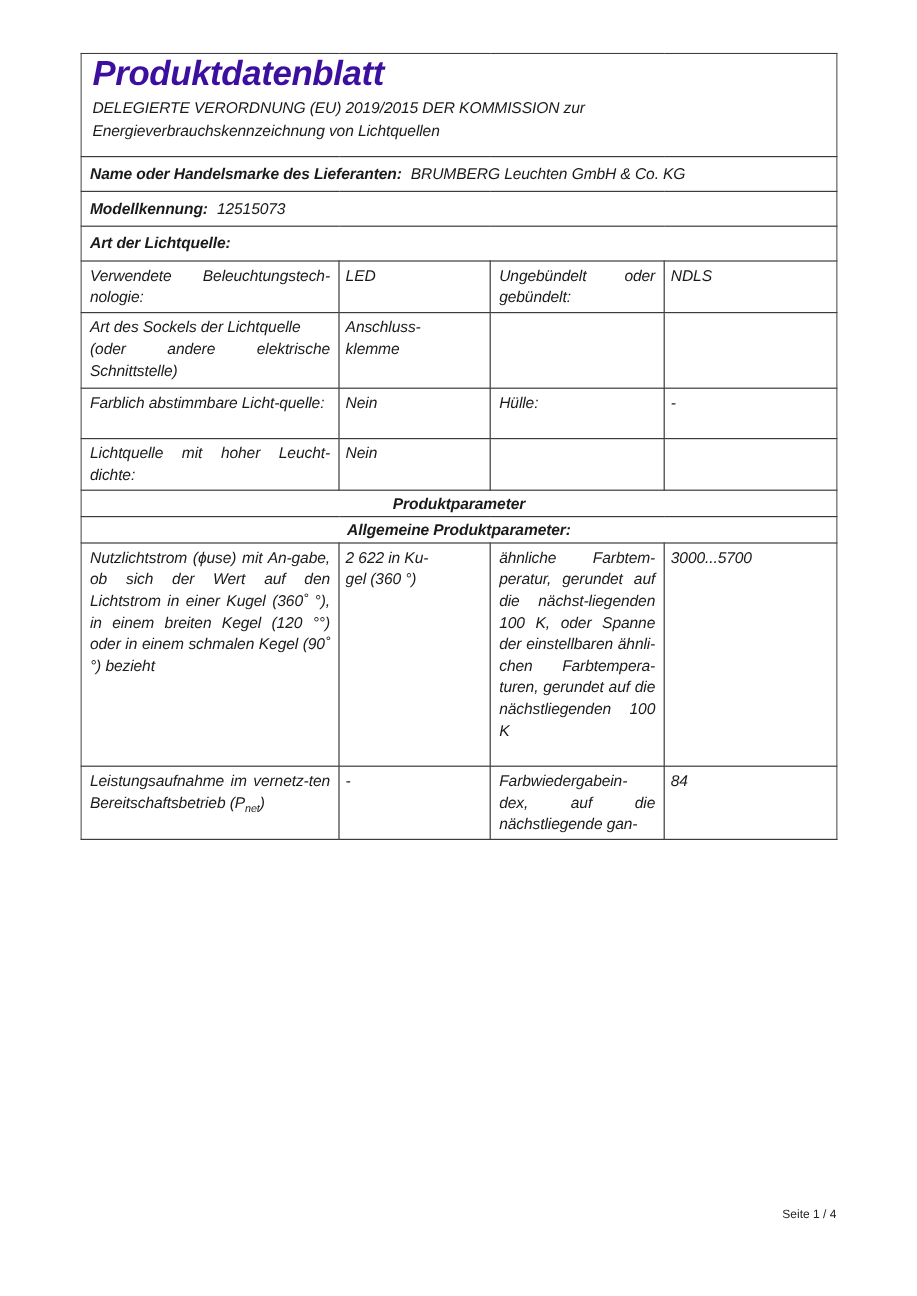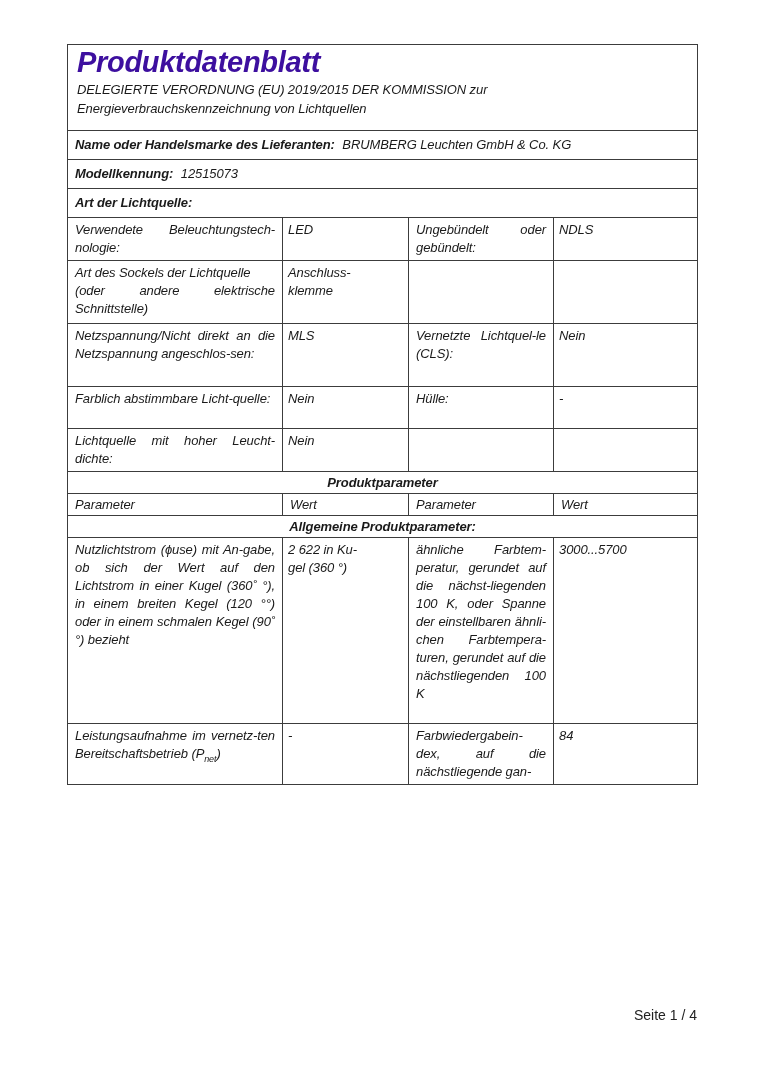--- a/index.html
+++ b/index.html
@@ -85,21 +85,21 @@
   tr.r-cols { height: 22px; }
   tr.r-sub  { height: 21px; }
   tr.r-pp1 { height: 78px; }
   tr.r-pp2 { height: 186px; }
   tr.r-pp3 { height: 97px; }
   sub { font-size: 9px; line-height: 0; }
   .footer {
     width: 630px;
     margin: 12px 0 0 67px;
     text-align: right;
-    font-size: 14px;
+    font-size: 10px;
     letter-spacing: 0;
     color: #222222;
   }
 </style>
 </head>
 <body>
 
 <div class="page">
   <div class="doc-clip">
     <table class="doc">
@@ -151,52 +151,40 @@
 
       <tr class="r-ls2">
         <td class="p">Art des Sockels der Lichtquelle
 (oder andere elektrische Schnittstelle)</td>
         <td class="v">Anschluss-
 klemme</td>
         <td class="p"></td>
         <td class="v"></td>
       </tr>
 
-      <tr class="r-ls3">
-        <td class="p">Netzspannung/Nicht direkt an die Netzspannung angeschlos-sen:</td>
-        <td class="v">MLS</td>
-        <td class="p">Vernetzte Lichtquel-le (CLS):</td>
-        <td class="v">Nein</td>
-      </tr>
 
       <tr class="r-ls4">
         <td class="p">Farblich abstimmbare Licht-quelle:</td>
         <td class="v">Nein</td>
         <td class="p">Hülle:</td>
         <td class="v">-</td>
       </tr>
 
       <tr class="r-ls5">
         <td class="p">Lichtquelle mit hoher Leucht-dichte:</td>
         <td class="v">Nein</td>
         <td class="p"></td>
         <td class="v"></td>
       </tr>
 
 
       <tr class="r-sec">
         <td colspan="4" class="sec">Produktparameter</td>
       </tr>
 
-      <tr class="r-cols">
-        <td class="colhead">Parameter</td>
-        <td class="colhead">Wert</td>
-        <td class="colhead">Parameter</td>
-        <td class="colhead">Wert</td>
-      </tr>
 
       <tr class="r-sub">
         <td colspan="4" class="sec">Allgemeine Produktparameter:</td>
       </tr>
 
 
       <tr class="r-pp2">
         <td class="p">Nutzlichtstrom (ϕuse) mit An-gabe, ob sich der Wert auf den Lichtstrom in einer Kugel (360˚ °), in einem breiten Kegel (120 °°) oder in einem schmalen Kegel (90˚ °) bezieht</td>
         <td class="v">2 622 in Ku-
 gel (360 °)</td>

